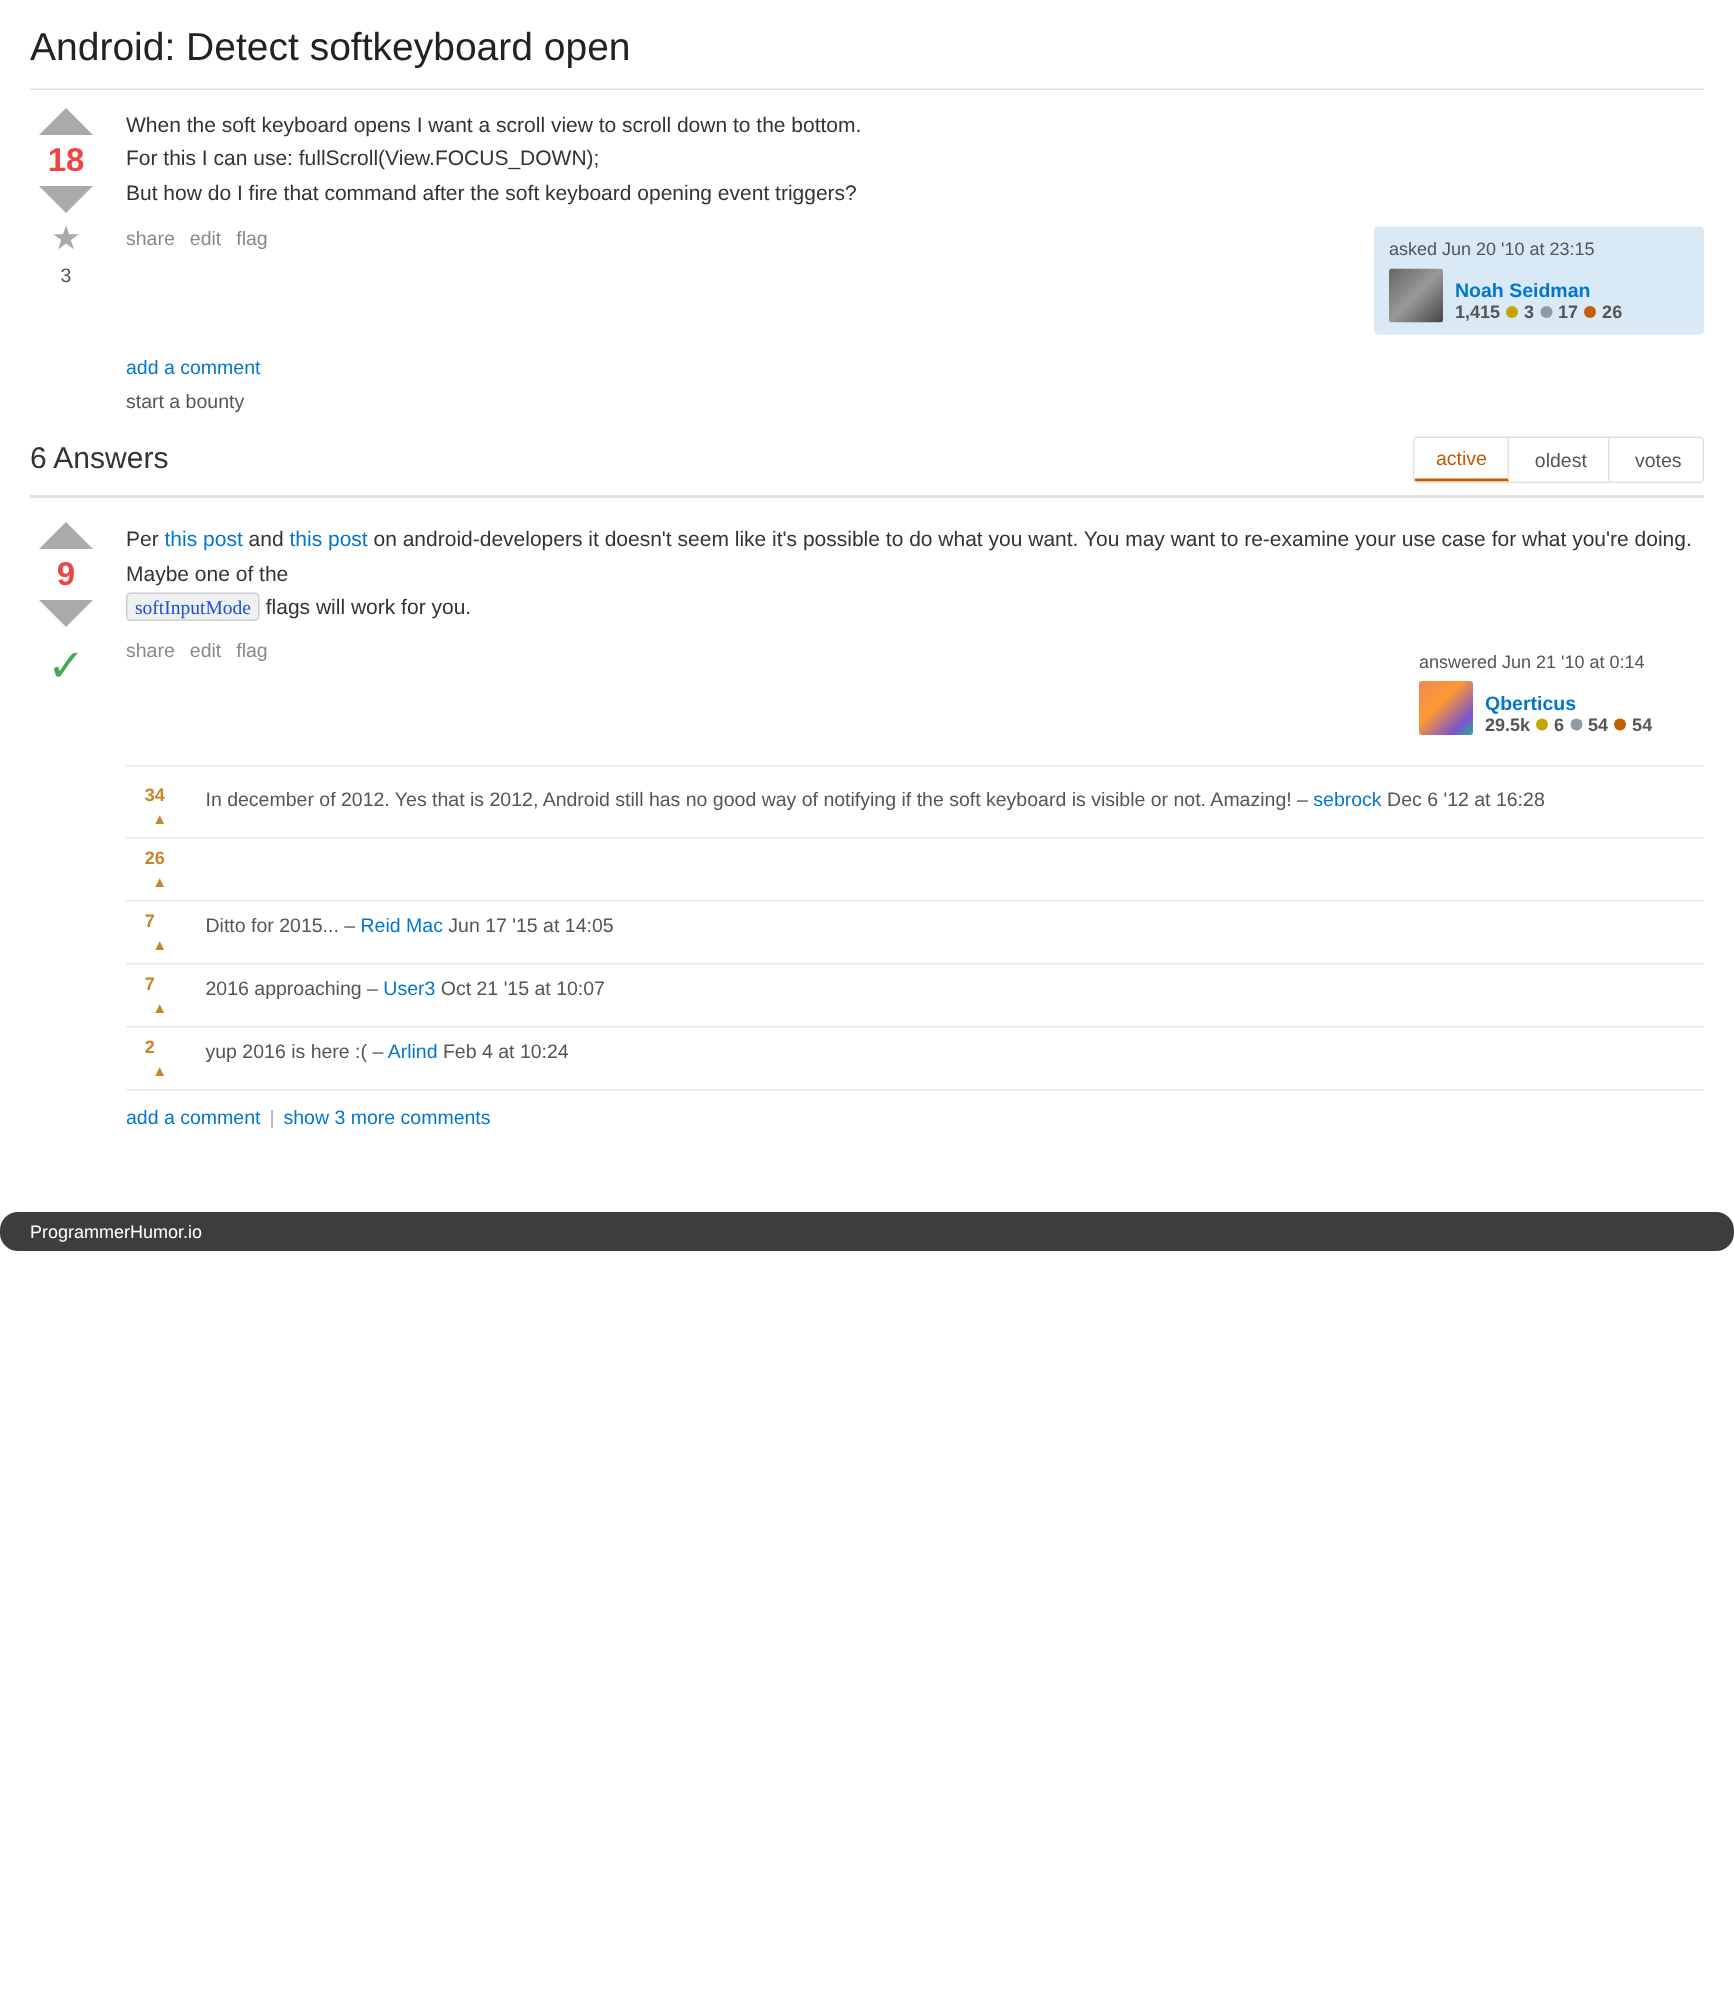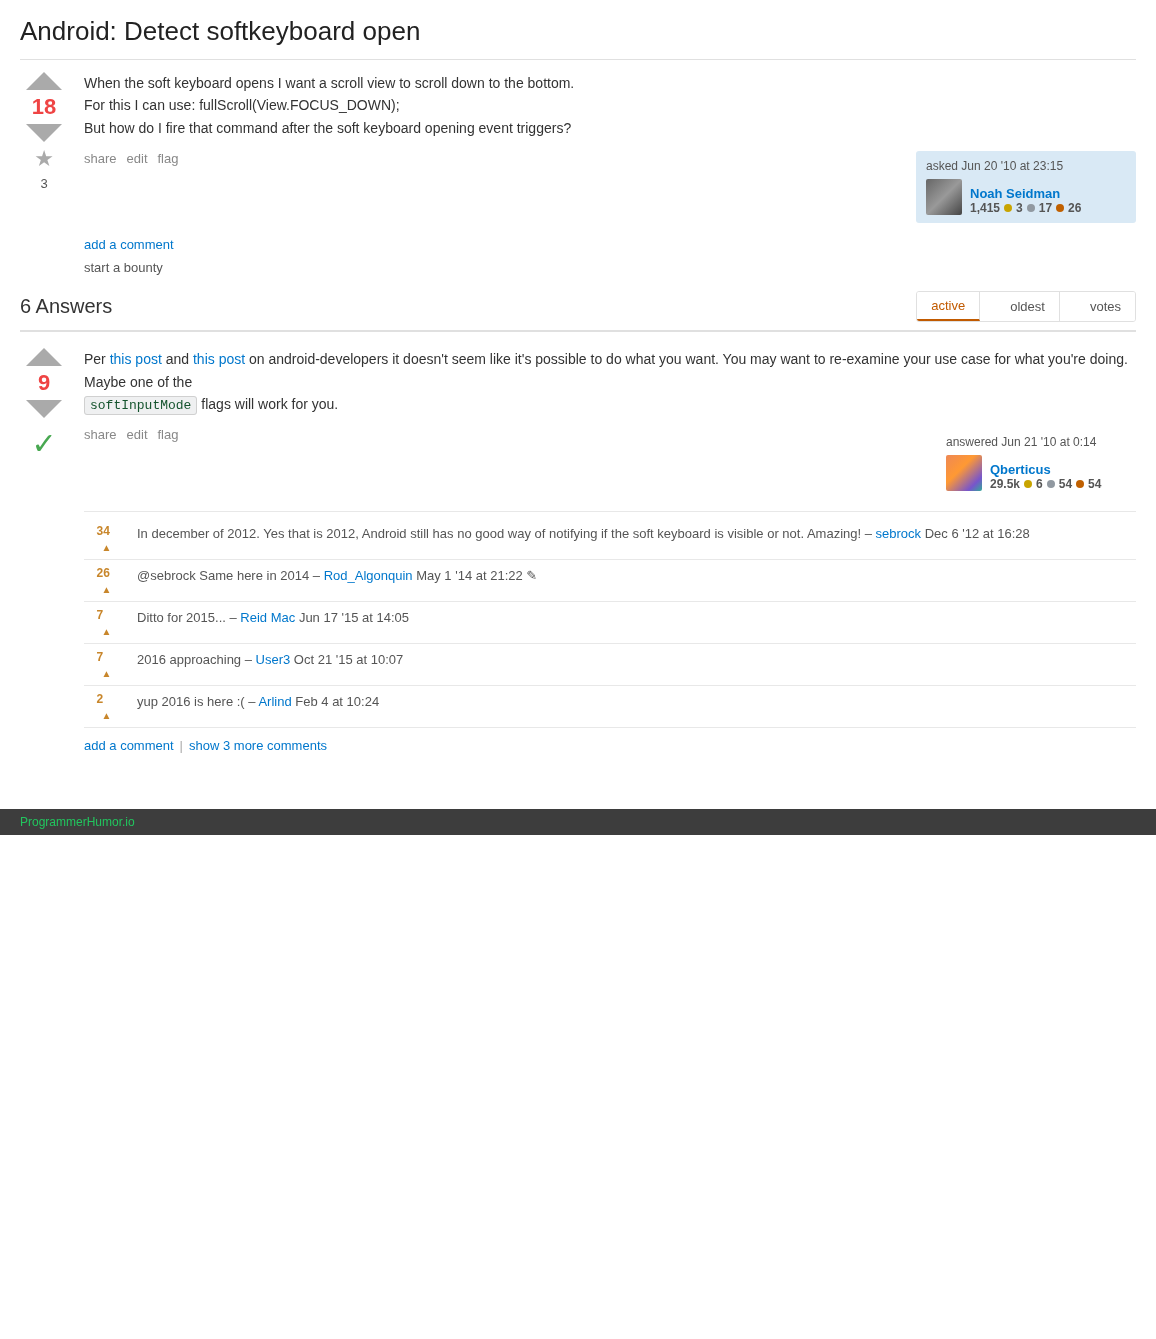--- a/index.html
+++ b/index.html
@@ -184,21 +184,21 @@
       justify-content: space-between;
       align-items: center;
       margin-bottom: 8px;
     }
     .answers-title {
       font-size: 20px;
       font-weight: normal;
     }
     .answers-tabs {
       display: flex;
-      gap: 16px;
+      gap: 3px;
       border: 1px solid #e0e0e0;
       border-radius: 3px;
       overflow: hidden;
     }
     .answers-tab {
       padding: 6px 14px;
       font-size: 13px;
       color: #555;
       cursor: pointer;
       background: #fff;
@@ -243,23 +243,23 @@
     .link-blue {
       color: #07c;
       cursor: pointer;
       text-decoration: none;
     }
     code.inline-code {
       background: #eff0f1;
       border: 1px solid #d0d0d0;
       border-radius: 3px;
       padding: 1px 5px;
-      font-family: Liberation Mono, monospace;
-      font-size: 13px;
-      color: #14532d;
+      font-family: Liberation Serif, serif;
+      font-size: 13px;
+      color: #1d4ed8;
     }
     .answer-meta {
       display: flex;
       justify-content: space-between;
       align-items: flex-start;
       margin-bottom: 12px;
     }
     .answered-box {
       background: #fff;
       padding: 8px 10px;
@@ -316,24 +316,25 @@
     }
     .comment-footer-link {
       color: #07c;
       cursor: pointer;
     }
     .comment-footer-sep {
       color: #aaa;
     }
     .footer-bar {
       background: #3d3d3d;
-      color: #22c55e;
+      color: #ffffff;
       font-size: 12px;
       padding: 6px 20px;
       margin-top: 20px;
+      border-radius: 12px;
     }
   </style>
 </head>
 <body>
 
 <div class="page-wrapper">
 
   <h1 class="question-title">Android: Detect softkeyboard open</h1>
   <hr class="divider">
 
@@ -451,23 +452,20 @@
           <span class="comment-text">
             In december of 2012. Yes that is 2012, Android still has no good way of notifying if the soft keyboard is visible or not. Amazing! – <a class="link-blue">sebrock</a> Dec 6 '12 at 16:28
           </span>
         </div>
 
         <div class="comment-item">
           <div class="comment-vote-group">
             <span class="comment-vote">26</span>
             <span class="comment-upvote" style="color:#c8862b;">▲</span>
           </div>
-          <span class="comment-text">
-            @sebrock Same here in 2014 – <a class="link-blue">Rod_Algonquin</a> May 1 '14 at 21:22 ✎
-          </span>
         </div>
 
         <div class="comment-item">
           <div class="comment-vote-group">
             <span class="comment-vote">7</span>
             <span class="comment-upvote" style="color:#c8862b;">▲</span>
           </div>
           <span class="comment-text">
             Ditto for 2015... – <a class="link-blue">Reid Mac</a> Jun 17 '15 at 14:05
           </span>

